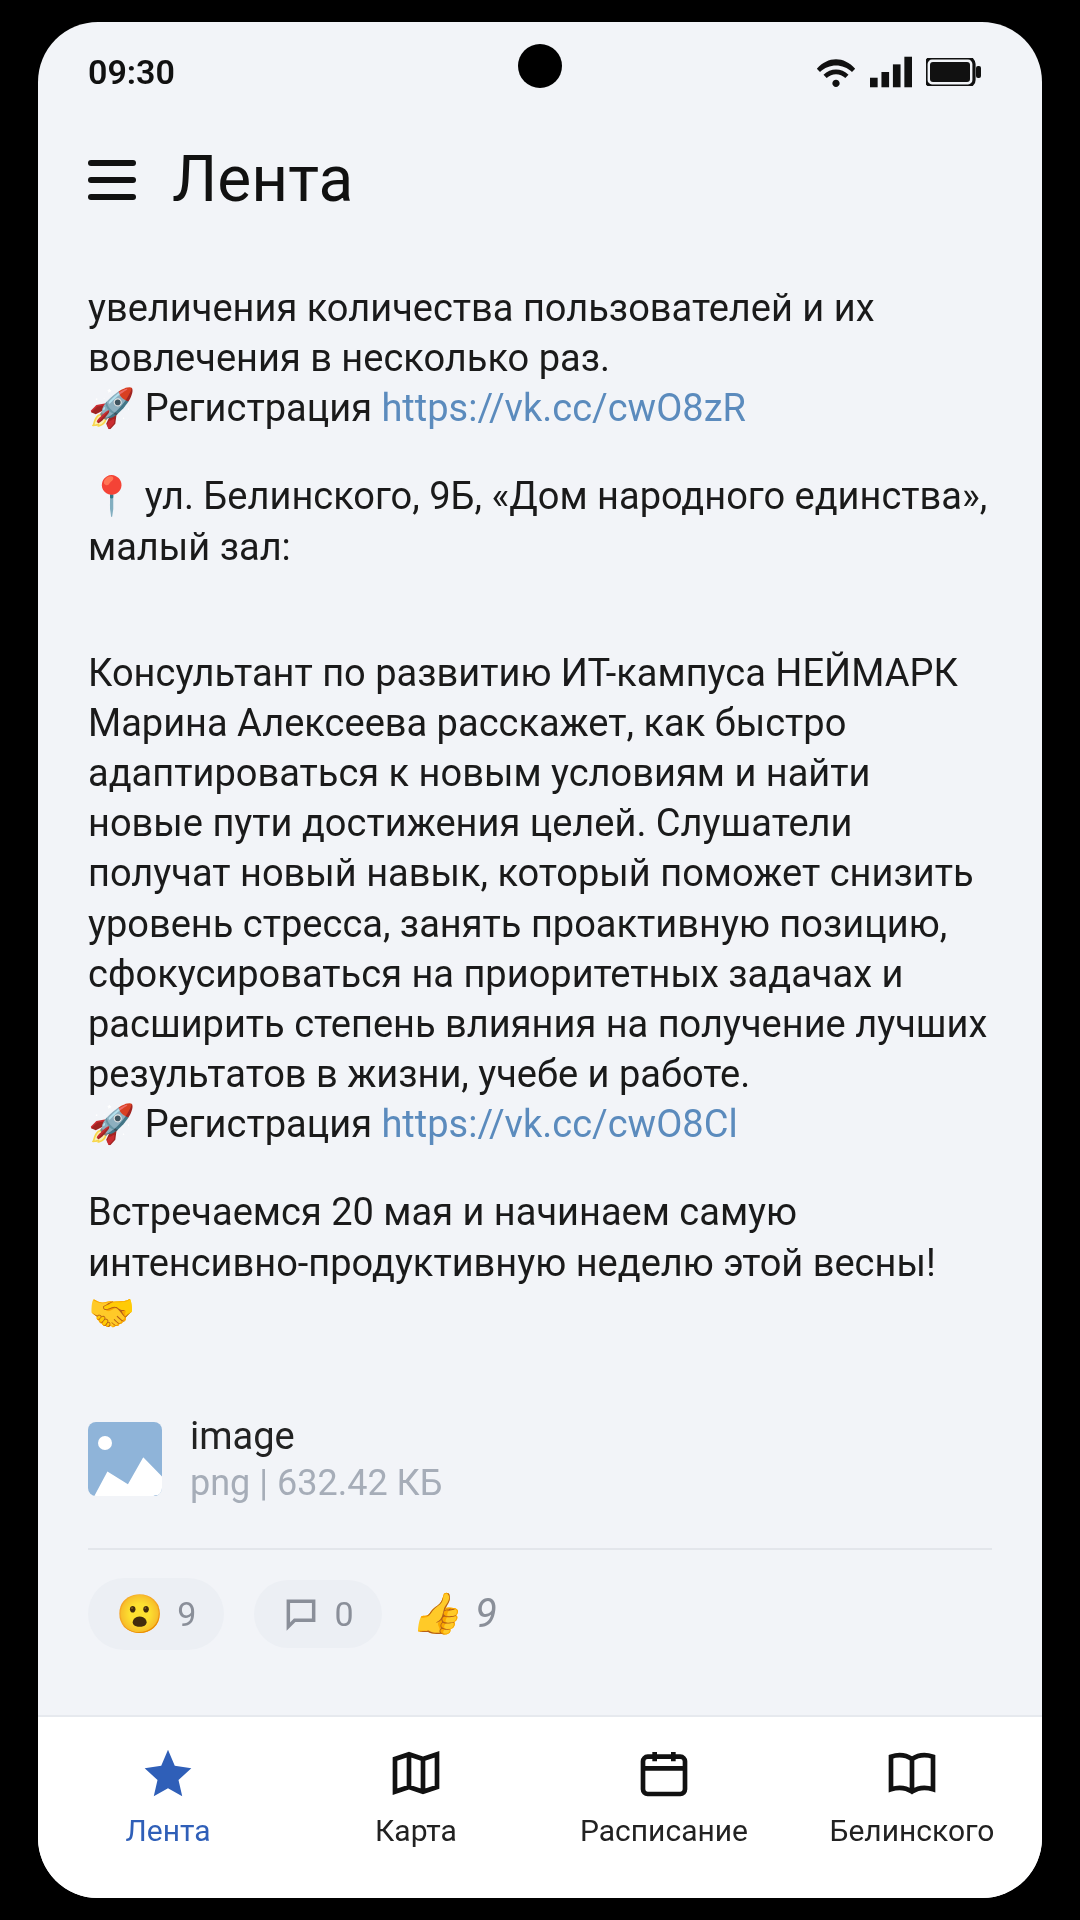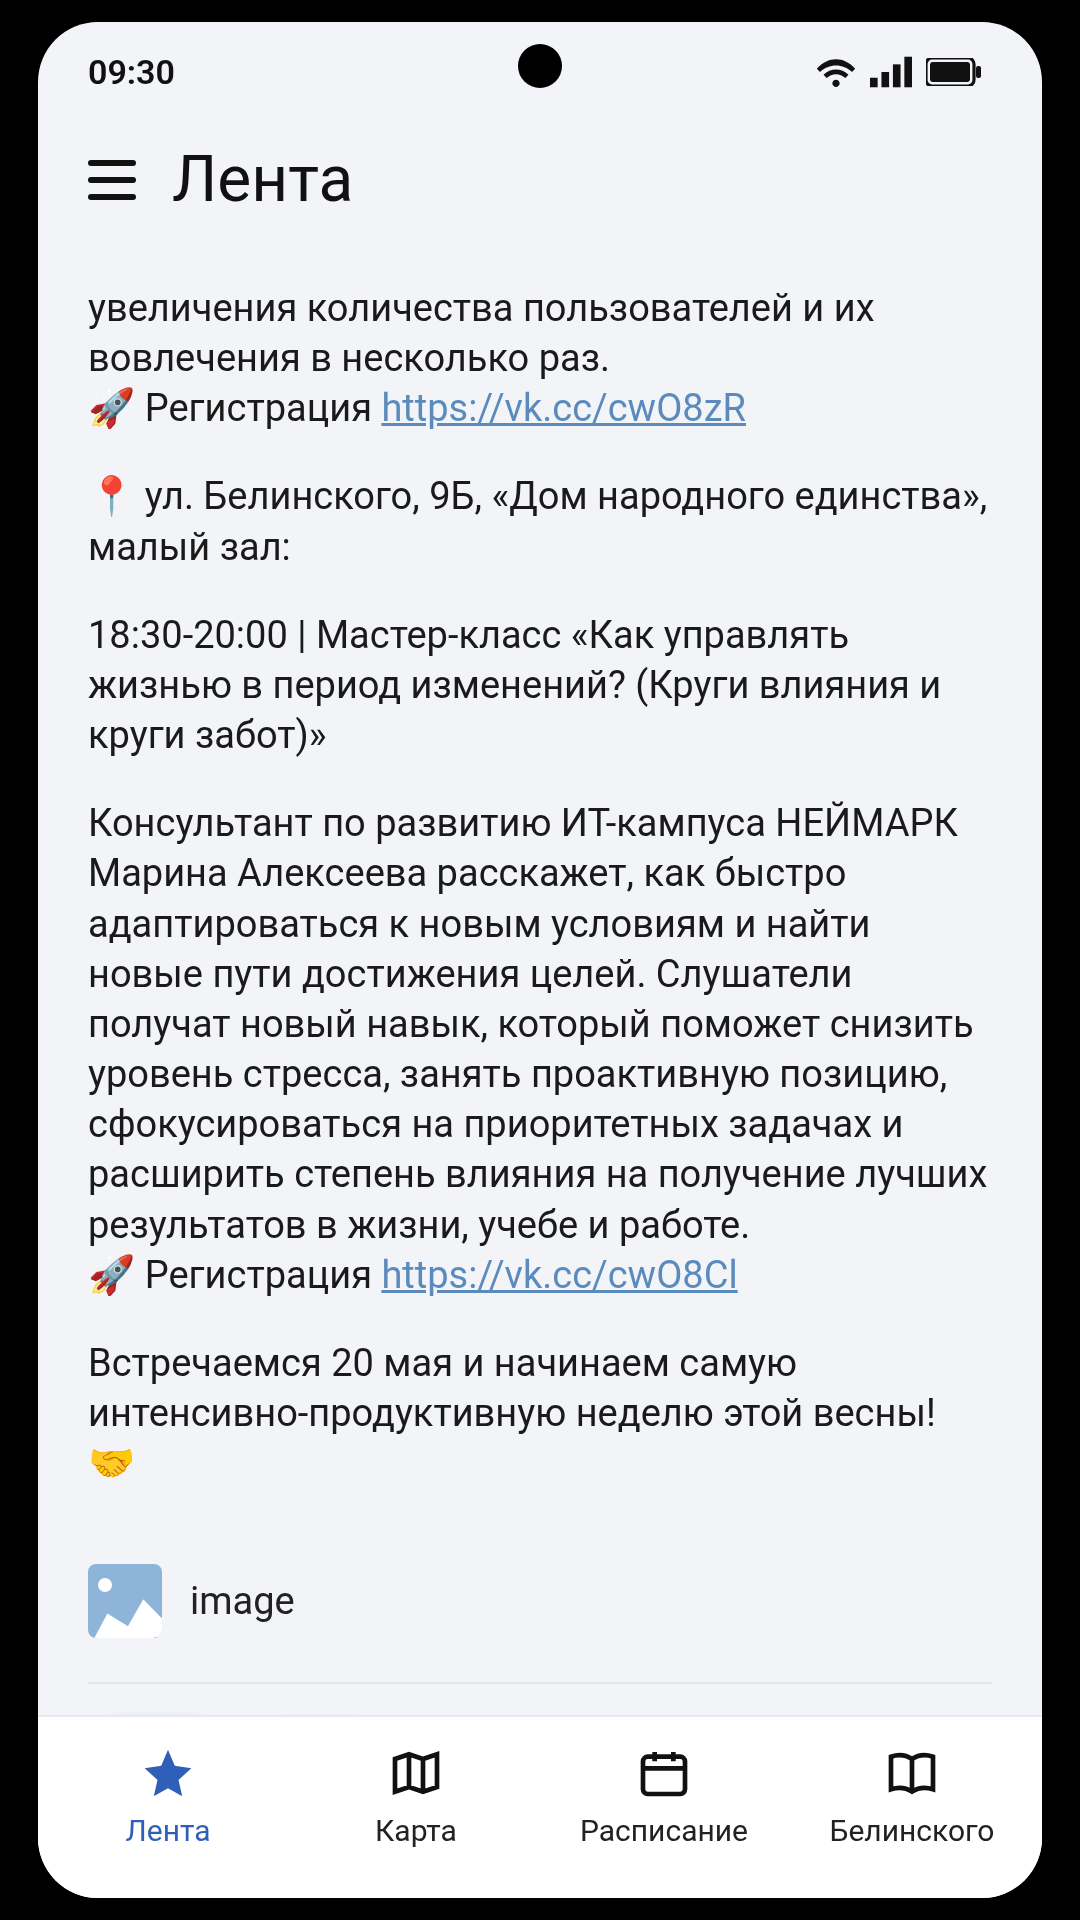--- a/index.html
+++ b/index.html
@@ -79,21 +79,21 @@
     padding: 0 50px;
   }
   .post-text {
     font-size: 38px;
     line-height: 1.32;
     color: #1a1a1a;
     margin-top: 32px;
   }
   .post-text p { margin: 0; }
   .gap { height: 38px; }
-  .link { color: #5b8bbd; text-decoration: underline; }
+  .link { color: #5b8bbd; }
 
   .attachment {
     margin-top: 76px;
     display: flex;
     align-items: center;
     gap: 28px;
     padding-bottom: 38px;
   }
   .attach-icon {
     width: 74px; height: 74px;
@@ -198,34 +198,34 @@
 
     <div class="content">
       <div class="post-text">
         <p><span>увеличения количества пользователей и их вовлечения в несколько раз.</span></p>
         <p>
           <span>🚀 Регистрация </span><a class="link">https://vk.cc/cwO8zR</a>
         </p>
         <div class="gap"></div>
         <p>📍 ул. Белинского, 9Б, «Дом народного единства», малый зал:</p>
         <div class="gap"></div>
-        <p>18:30-20:00 | Мастер-класс «Как управлять жизнью в период изменений? (Круги влияния и круги забот)»</p>
         <div class="gap"></div>
         <p>Консультант по развитию ИТ-кампуса НЕЙМАРК Марина Алексеева расскажет, как быстро адаптироваться к новым условиям и найти новые пути достижения целей. Слушатели получат новый навык, который поможет снизить уровень стресса, занять проактивную позицию, сфокусироваться на приоритетных задачах и расширить степень влияния на получение лучших результатов в жизни, учебе и работе.</p>
         <p>
           <span>🚀 Регистрация </span><a class="link">https://vk.cc/cwO8Cl</a>
         </p>
         <div class="gap"></div>
         <p>Встречаемся 20 мая и начинаем самую интенсивно-продуктивную неделю этой весны! 🤝</p>
       </div>
 
       <div class="attachment">
         <div class="attach-icon"></div>
         <div class="attach-meta">
           <span class="attach-title">image</span>
+          <span class="attach-sub">png | 632.42 КБ</span>
         </div>
       </div>
 
       <div class="divider"></div>
 
       <div class="reactions-row">
         <div class="pill">
           <span class="emoji">😮</span>
           <span>9</span>
         </div>

